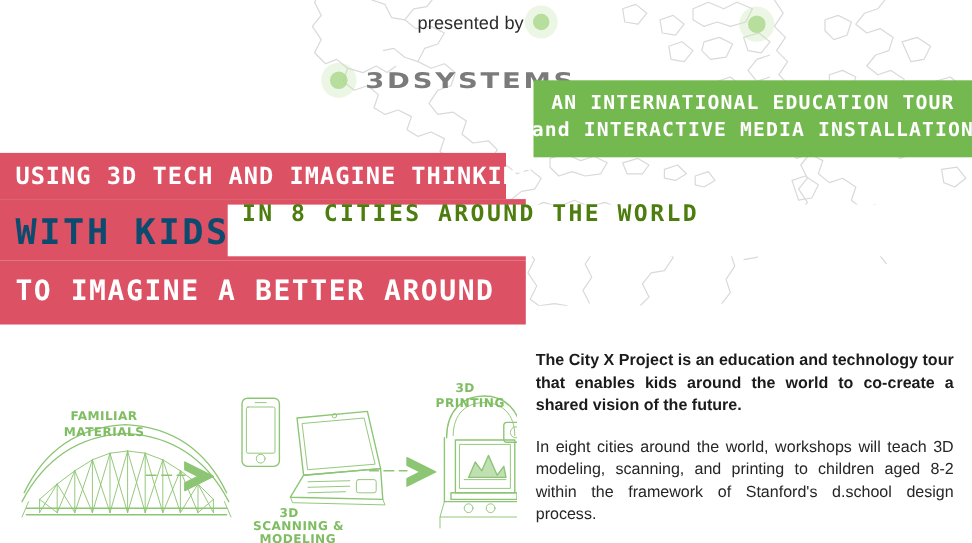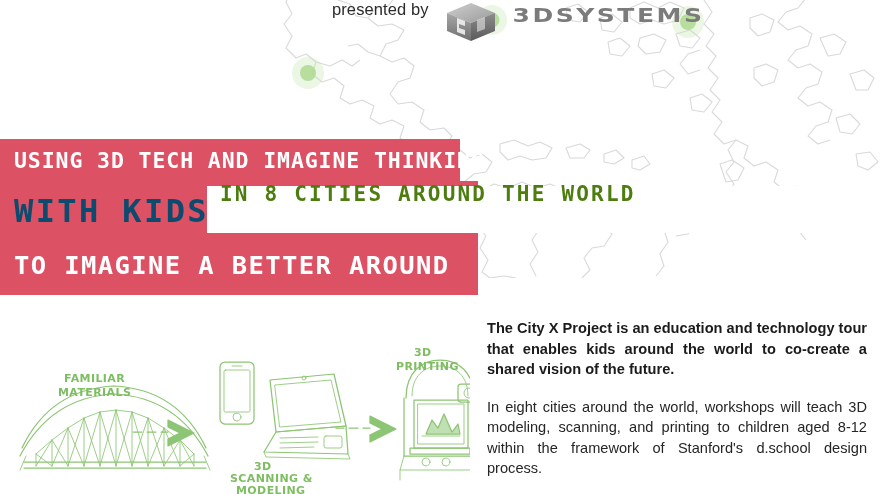--- a/index.html
+++ b/index.html
@@ -48,24 +48,26 @@
     opacity: .85;
   }
   .map-dot-glow {
     fill: #c9e5b3;
     opacity: .35;
   }
 
   
   #presented-row {
     position: absolute;
-    left: 332px; top: 0;
+    left: 332px; top: 12px;
     height: 40px;
     display: flex;
+    align-items: center;
     gap: 14px;
+    flex-direction: column;
   }
   #presented-label {
     font-size: 16.5px;
     color: #2b2b2b;
     letter-spacing: .1px;
     white-space: nowrap;
   }
   #logo-cube { width: 56px; height: 44px; display:block; }
   #logo-wordmark {
     font-family: "DejaVu Sans", sans-serif;
@@ -290,34 +292,38 @@
       </defs>
       <polygon points="28,3 52,13 28,23 4,13" fill="url(#cubeTop)"></polygon>
       <polygon points="4,13 28,23 28,41 4,31" fill="url(#cubeLeft)"></polygon>
       <polygon points="52,13 28,23 28,41 52,31" fill="url(#cubeRight)"></polygon>
       <path d="M14 18 L22 21 L22 26 L16 24 L16 28 L22 30 L22 35 L14 32 Z" fill="#efefef" opacity=".9"></path>
       <path d="M34 20 L42 17 L42 29 L34 32 Z" fill="#efefef" opacity=".55"></path>
     </svg>
     <span id="logo-wordmark">3DSYSTEMS</span>
   </div>
 
+  <div id="green-banner">
+    <div class="gb-line techno">AN INTERNATIONAL EDUCATION TOUR</div>
+    <div class="gb-line gb-line-2 techno"><span class="lower-token">and </span><span>INTERACTIVE MEDIA INSTALLATION</span></div>
+  </div>
 
   <div id="red-band-1"></div>
   <div id="red-band-2"></div>
   <div id="red-band-3"></div>
   <div id="white-cut"></div>
 
   <div id="headline-1" class="techno">USING 3D TECH AND IMAGINE THINKING</div>
   <div id="headline-2a" class="techno">WITH KIDS</div>
   <div id="headline-2b" class="techno">IN 8 CITIES AROUND THE WORLD</div>
   <div id="headline-3" class="techno">TO IMAGINE A BETTER AROUND</div>
 
   <div id="body-column">
     <p class="lead">The City X Project is an education and technology tour that enables kids around the world to co-create a shared vision of the future.</p>
-    <p>In eight cities around the world, workshops will teach 3D modeling, scanning, and printing to children aged 8-12 within the framework of Stanford's d.school design process.</p>
+    <p>In eight cities around the world, workshops will teach 3D modeling, scanning, and printing to children aged 8-2 within the framework of Stanford's d.school design process.</p>
     <p>In these activities, kids will use new technologies to</p>
   </div>
 
   <div id="illustration">
     <svg viewBox="0 0 452 150" xmlns="http://www.w3.org/2000/svg">
 
       <g>
         <path class="sk" d="M4 104 C 24 62, 56 44, 96 42 C 136 44, 168 62, 188 104"></path>
         <path class="sk" d="M2 112 C 24 70, 56 52, 96 50 C 136 52, 168 70, 190 112"></path>
         <path class="sk" d="M6 118 L188 118"></path>

